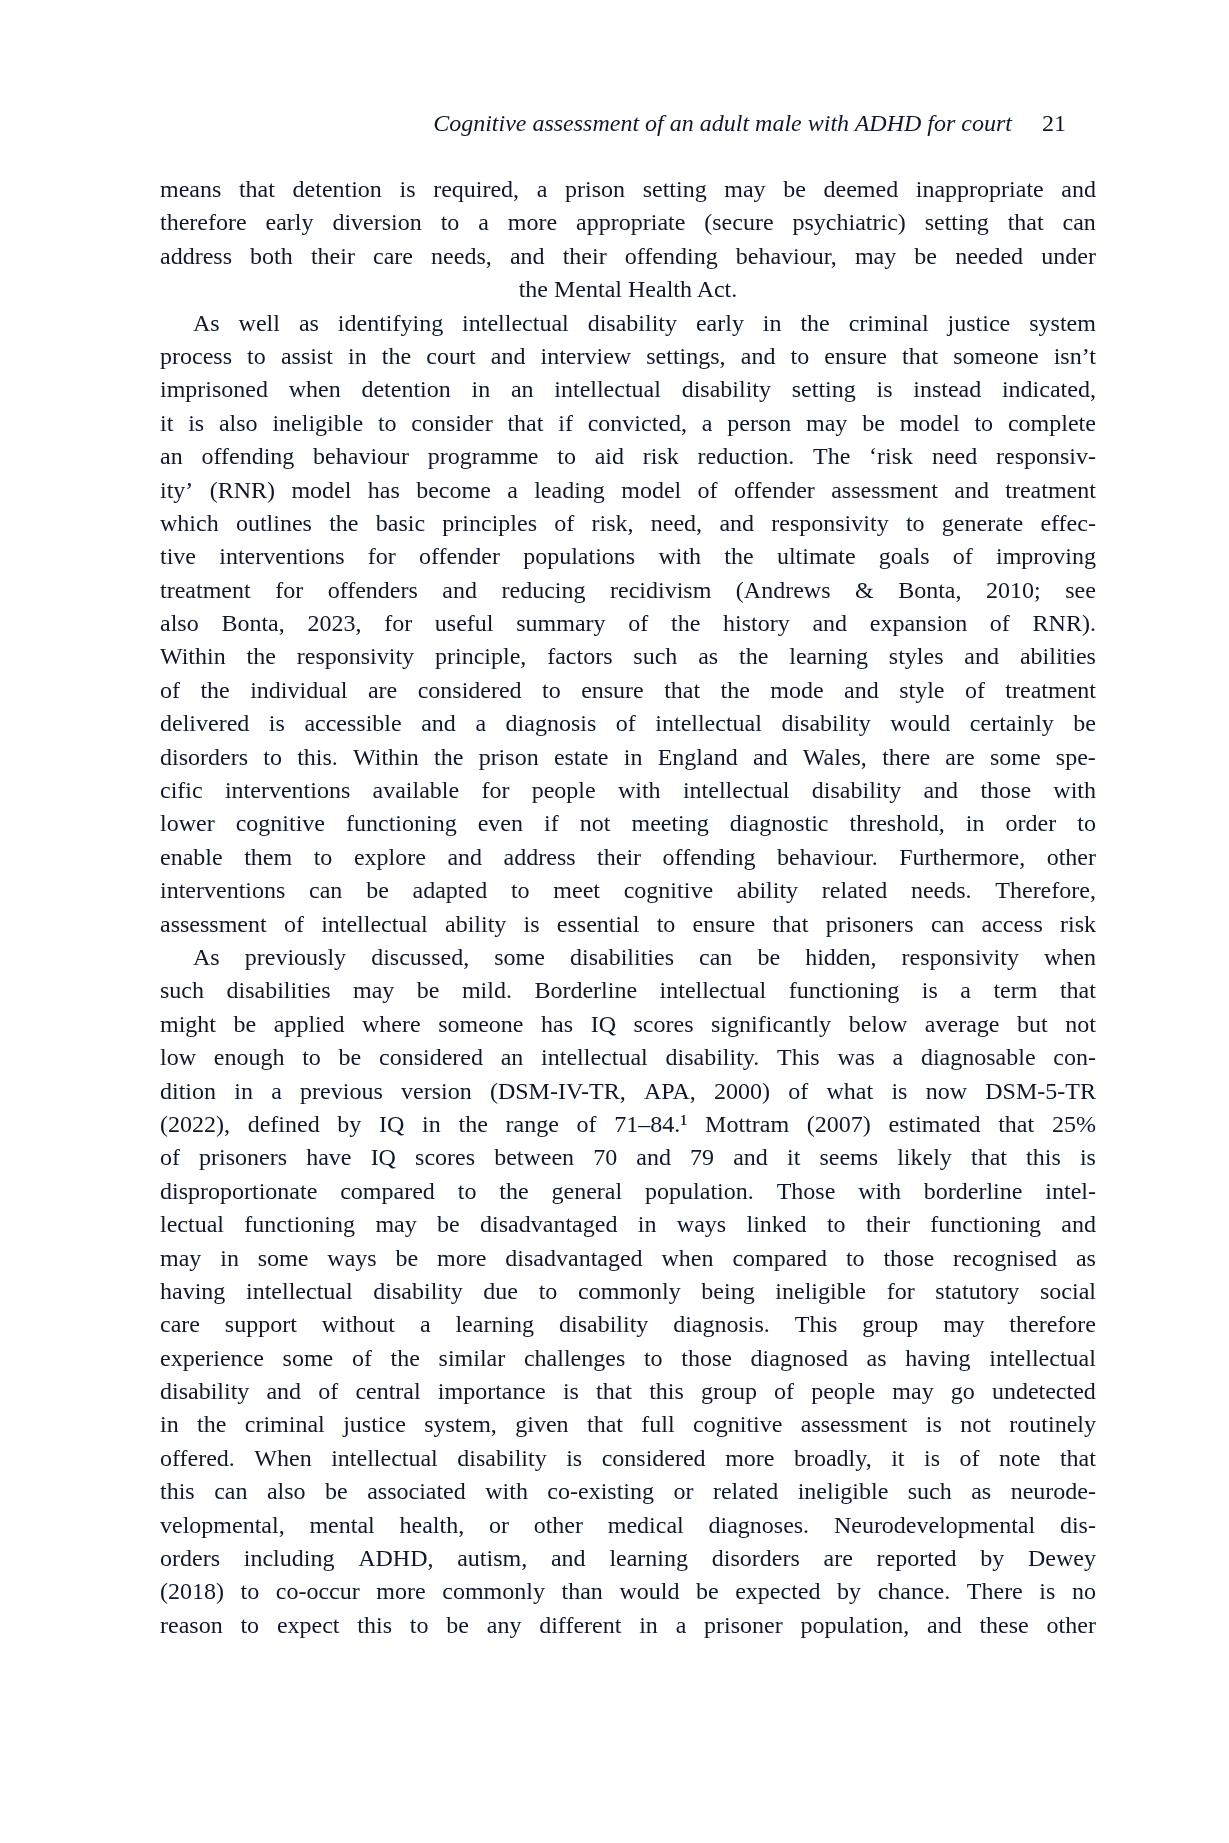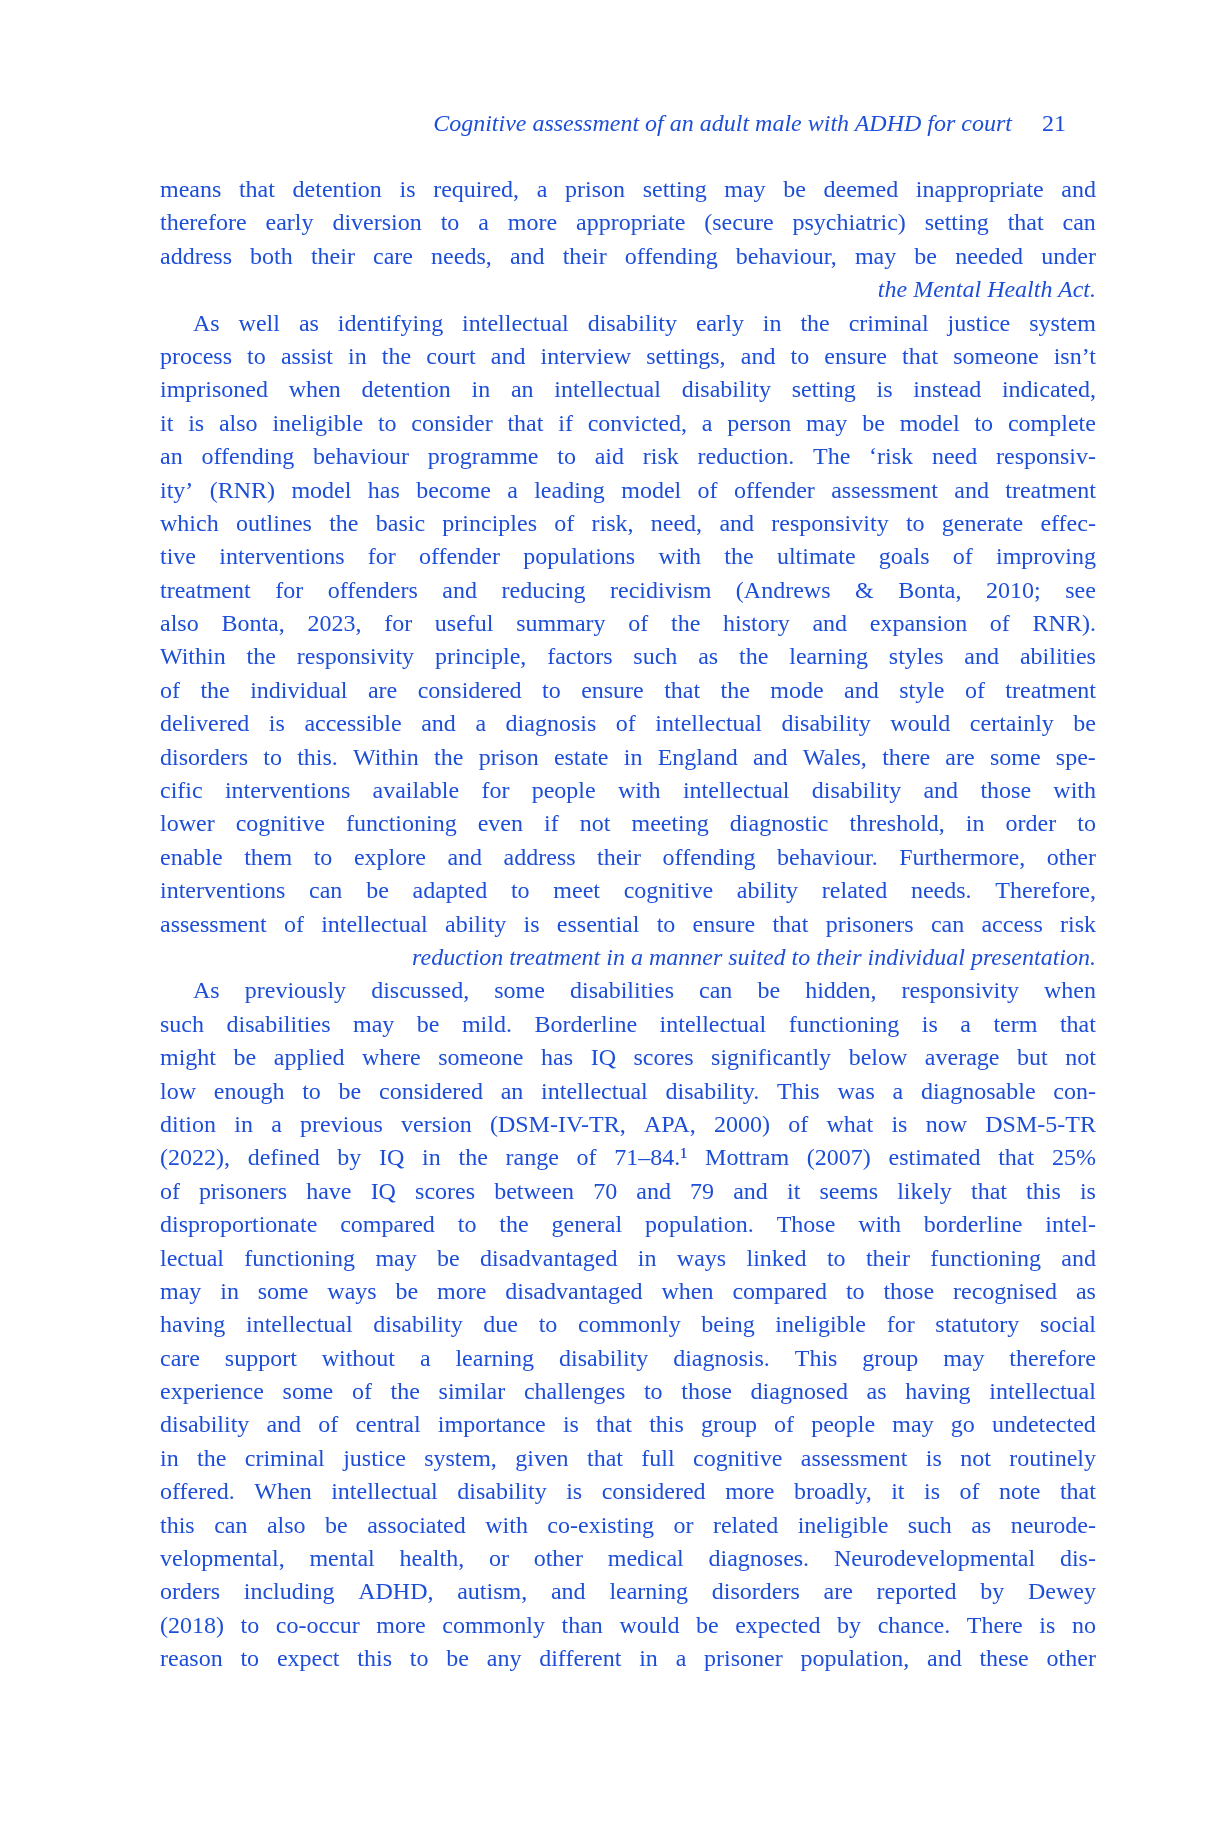--- a/index.html
+++ b/index.html
@@ -5,21 +5,21 @@
   html, body {
     margin: 0;
     padding: 0;
     background: #ffffff;
   }
   .page {
     position: relative;
     width: 1229px;
     height: 1843px;
     background: #ffffff;
-    color: #1d4ed8;
+    color: #0f172a;
     font-family: "Liberation Serif", serif;
     overflow: hidden;
   }
   .running-header {
     position: absolute;
     left: 156px;
     top: 110px;
     width: 936px;
     box-sizing: border-box;
     padding-right: 26px;
@@ -46,22 +46,21 @@
   }
   .line.just {
     display: flex;
     flex-wrap: nowrap;
     justify-content: space-between;
   }
   .line.indent {
     padding-left: 33px;
   }
   .line.flush {
-    text-align: right;
-    font-style: italic;
+    text-align: center;
   }
 </style>
 </head>
 <body>
 
 <div class="page">
 
   <div class="running-header">
     <span class="running-title">Cognitive assessment of an adult male with ADHD for court</span><span class="page-number">21</span>
   </div>
@@ -384,21 +383,20 @@
           <span>is</span>
           <span>essential</span>
           <span>to</span>
           <span>ensure</span>
           <span>that</span>
           <span>prisoners</span>
           <span>can</span>
           <span>access</span>
           <span>risk</span>
         </div>
-        <div class="line flush">reduction treatment in a manner suited to their individual presentation.</div>
       </div>
       <div class="paragraph">
         <div class="line just indent">
           <span>As</span>
           <span>previously</span>
           <span>discussed,</span>
           <span>some</span>
           <span>disabilities</span>
           <span>can</span>
           <span>be</span>

